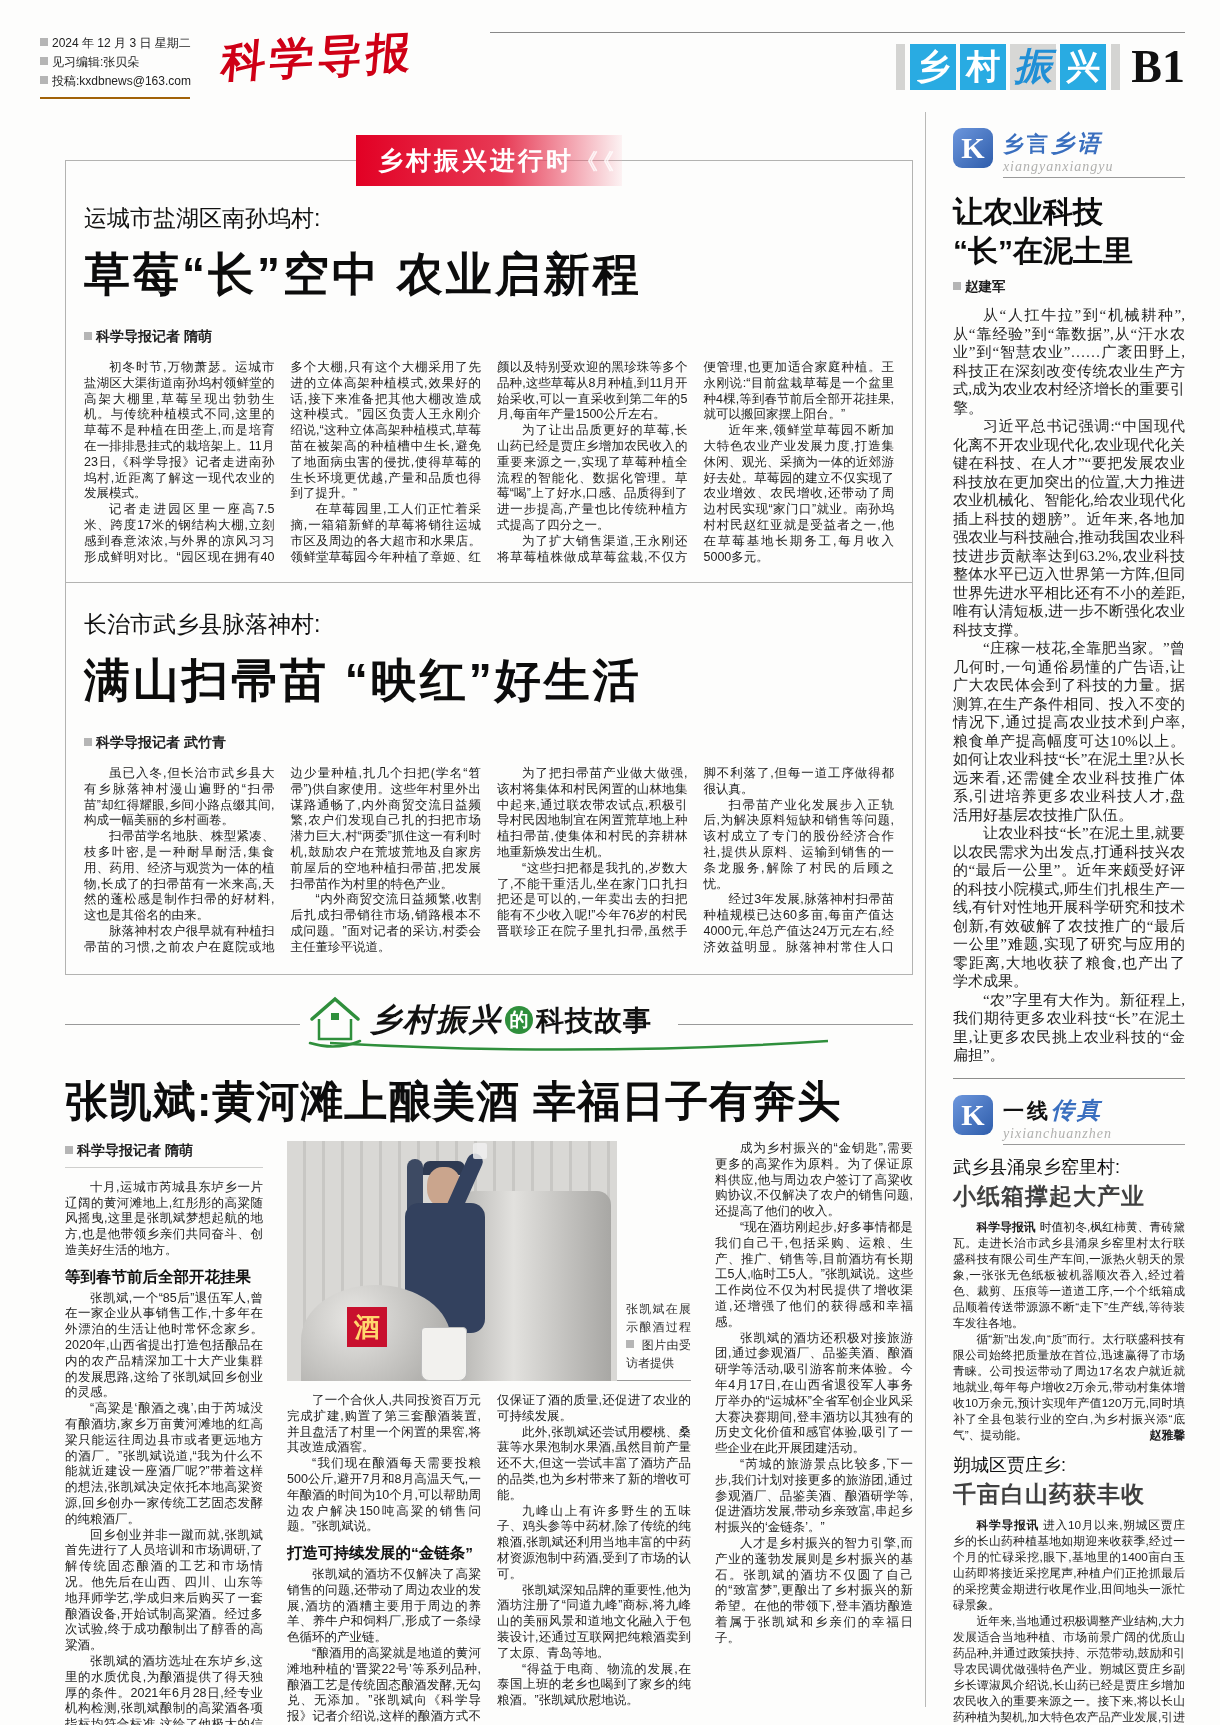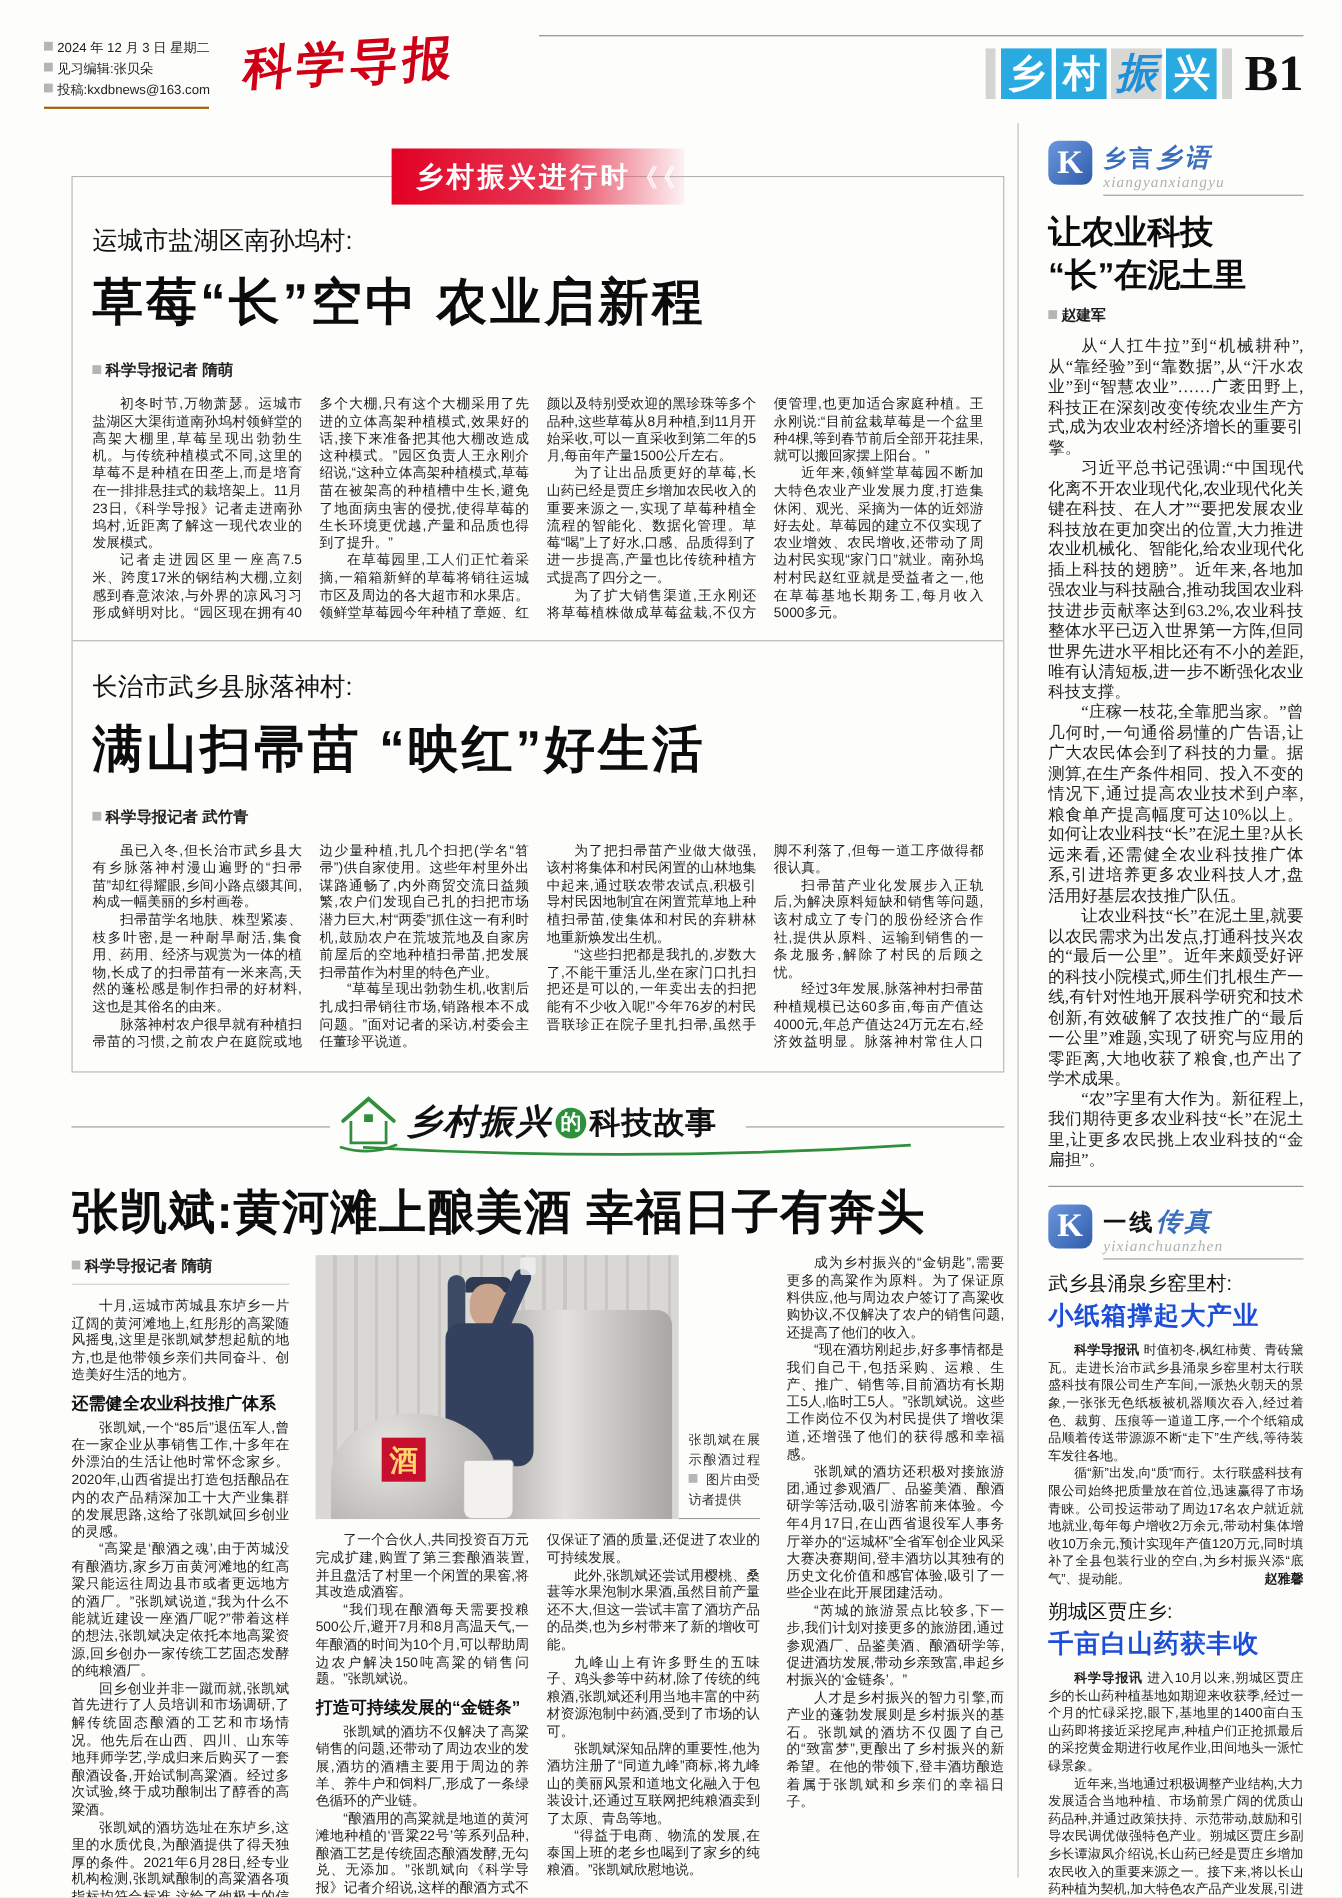--- a/index.html
+++ b/index.html
@@ -111,21 +111,21 @@
   .tag-cn { font-size:21px; font-weight:bold; color:#3a6fbf; letter-spacing:3px; }
   .tag-cn .scriptish { font-family:"Liberation Serif", serif; font-style:italic; font-size:23px; }
   .tag-cn.dark1 { color:#111; }
   .tag-py { font-family:"Liberation Serif", serif; font-style:italic; font-size:14px; color:#b0b0ae; letter-spacing:1px; }
   .op-title { margin:14px 0 4px; font-size:30px; font-weight:900; line-height:39px; color:#0c0c0c; }
   .op-byline { font-size:13.5px; font-weight:bold; margin:8px 0 10px; }
   .op-body { font-family:"Liberation Serif", serif; font-size:15px; line-height:18.5px; text-align:justify; color:#1f1f1f; }
   .fl-divider { border-top:1px solid #8d8d8b; margin:13px 0 0; }
   .fl-item { margin-top:10px; }
   .fl-kicker { font-size:18px; color:#111; margin-bottom:2px; }
-  .fl-title { margin:2px 0 7px; font-size:23px; font-weight:900; color:#1d4ed8; letter-spacing:1px; }
+  .fl-title { margin:2px 0 7px; font-size:23px; font-weight:900; color:#404040; letter-spacing:1px; }
   .fl-text { font-size:11.8px; line-height:16px; text-align:justify; color:#222; }
   .fl-text p { margin:0; text-indent:2em; }
   .wire { font-weight:bold; margin-right:4px; }
   .reporter { float:right; font-weight:bold; margin-left:8px; }
 </style>
 </head>
 <body>
 
 <div class="page">
 
@@ -172,21 +172,21 @@
         <div class="art-divider"></div>
 
         <article>
           <div class="art-kicker" style="margin-top:26px">长治市武乡县脉落神村:</div>
           <h1 class="art-headline">满山扫帚苗  “映红”好生活</h1>
           <div class="byline"><span class="sq"></span><span>科学导报记者 武竹青</span></div>
           <div class="art-body" id="a2-body">
               <p class="para">虽已入冬,但长治市武乡县大有乡脉落神村漫山遍野的“扫帚苗”却红得耀眼,乡间小路点缀其间,构成一幅美丽的乡村画卷。</p>
               <p class="para">扫帚苗学名地肤、株型紧凑、枝多叶密,是一种耐旱耐活,集食用、药用、经济与观赏为一体的植物,长成了的扫帚苗有一米来高,天然的蓬松感是制作扫帚的好材料,这也是其俗名的由来。</p>
               <p class="para">脉落神村农户很早就有种植扫帚苗的习惯,之前农户在庭院或地边少量种植,扎几个扫把(学名“笤帚”)供自家使用。这些年村里外出谋路通畅了,内外商贸交流日益频繁,农户们发现自己扎的扫把市场潜力巨大,村“两委”抓住这一有利时机,鼓励农户在荒坡荒地及自家房前屋后的空地种植扫帚苗,把发展扫帚苗作为村里的特色产业。</p>
-              <p class="para">“草莓呈现出勃勃生机,收割后扎成扫帚销往市场,销路根本不成问题。”面对记者的采访,村委会主任董珍平说道。</p>
+              <p class="para">“内外商贸交流日益频繁,收割后扎成扫帚销往市场,销路根本不成问题。”面对记者的采访,村委会主任董珍平说道。</p>
               <p class="para">为了把扫帚苗产业做大做强,该村将集体和村民闲置的山林地集中起来,通过联农带农试点,积极引导村民因地制宜在闲置荒草地上种植扫帚苗,使集体和村民的弃耕林地重新焕发出生机。</p>
               <p class="para">“这些扫把都是我扎的,岁数大了,不能干重活儿,坐在家门口扎扫把还是可以的,一年卖出去的扫把能有不少收入呢!”今年76岁的村民晋联珍正在院子里扎扫帚,虽然手脚不利落了,但每一道工序做得都很认真。</p>
               <p class="para">扫帚苗产业化发展步入正轨后,为解决原料短缺和销售等问题,该村成立了专门的股份经济合作社,提供从原料、运输到销售的一条龙服务,解除了村民的后顾之忧。</p>
               <p class="para">经过3年发展,脉落神村扫帚苗种植规模已达60多亩,每亩产值达4000元,年总产值达24万元左右,经济效益明显。脉落神村常住人口100余人,扫帚苗种植加工带动村民就近就业,“小扫把”扎出了大产业。</p>
             </div>
         </article>
       </div>
 
       <div class="story-badge-row">
         <div class="sb-line"></div>
@@ -207,21 +207,21 @@
 
       <article>
         <h1 class="art3-headline">张凯斌:黄河滩上酿美酒  幸福日子有奔头</h1>
         <div class="art3-body">
 
           <div>
             <div class="byline"><span class="sq"></span><span>科学导报记者 隋萌</span></div>
             <div>
                 <p class="para">十月,运城市芮城县东垆乡一片辽阔的黄河滩地上,红彤彤的高粱随风摇曳,这里是张凯斌梦想起航的地方,也是他带领乡亲们共同奋斗、创造美好生活的地方。</p>
               </div>
-            <h4 class="subhead">还需健全农业科技推广体系</h4>
+            <h4 class="subhead">等到春节前后全部开花挂果</h4>
             <div>
                 <p class="para">张凯斌,一个“85后”退伍军人,曾在一家企业从事销售工作,十多年在外漂泊的生活让他时常怀念家乡。2020年,山西省提出打造包括酿品在内的农产品精深加工十大产业集群的发展思路,这给了张凯斌回乡创业的灵感。</p>
                 <p class="para">“高粱是‘酿酒之魂’,由于芮城没有酿酒坊,家乡万亩黄河滩地的红高粱只能运往周边县市或者更远地方的酒厂。”张凯斌说道,“我为什么不能就近建设一座酒厂呢?”带着这样的想法,张凯斌决定依托本地高粱资源,回乡创办一家传统工艺固态发酵的纯粮酒厂。</p>
                 <p class="para">回乡创业并非一蹴而就,张凯斌首先进行了人员培训和市场调研,了解传统固态酿酒的工艺和市场情况。他先后在山西、四川、山东等地拜师学艺,学成归来后购买了一套酿酒设备,开始试制高粱酒。经过多次试验,终于成功酿制出了醇香的高粱酒。</p>
                 <p class="para">张凯斌的酒坊选址在东垆乡,这里的水质优良,为酿酒提供了得天独厚的条件。2021年6月28日,经专业机构检测,张凯斌酿制的高粱酒各项指标均符合标准,这给了他极大的信心。</p>
               </div>
           </div>
 
           <div>
             <div class="photo-row">

